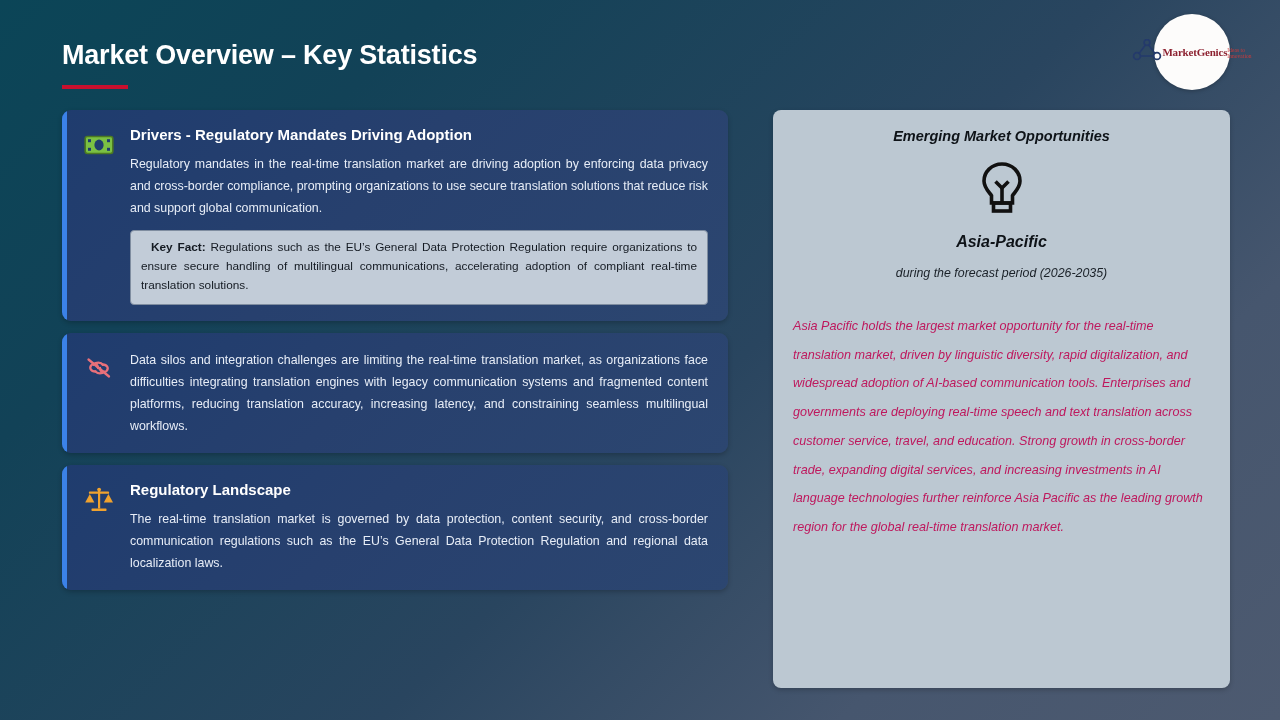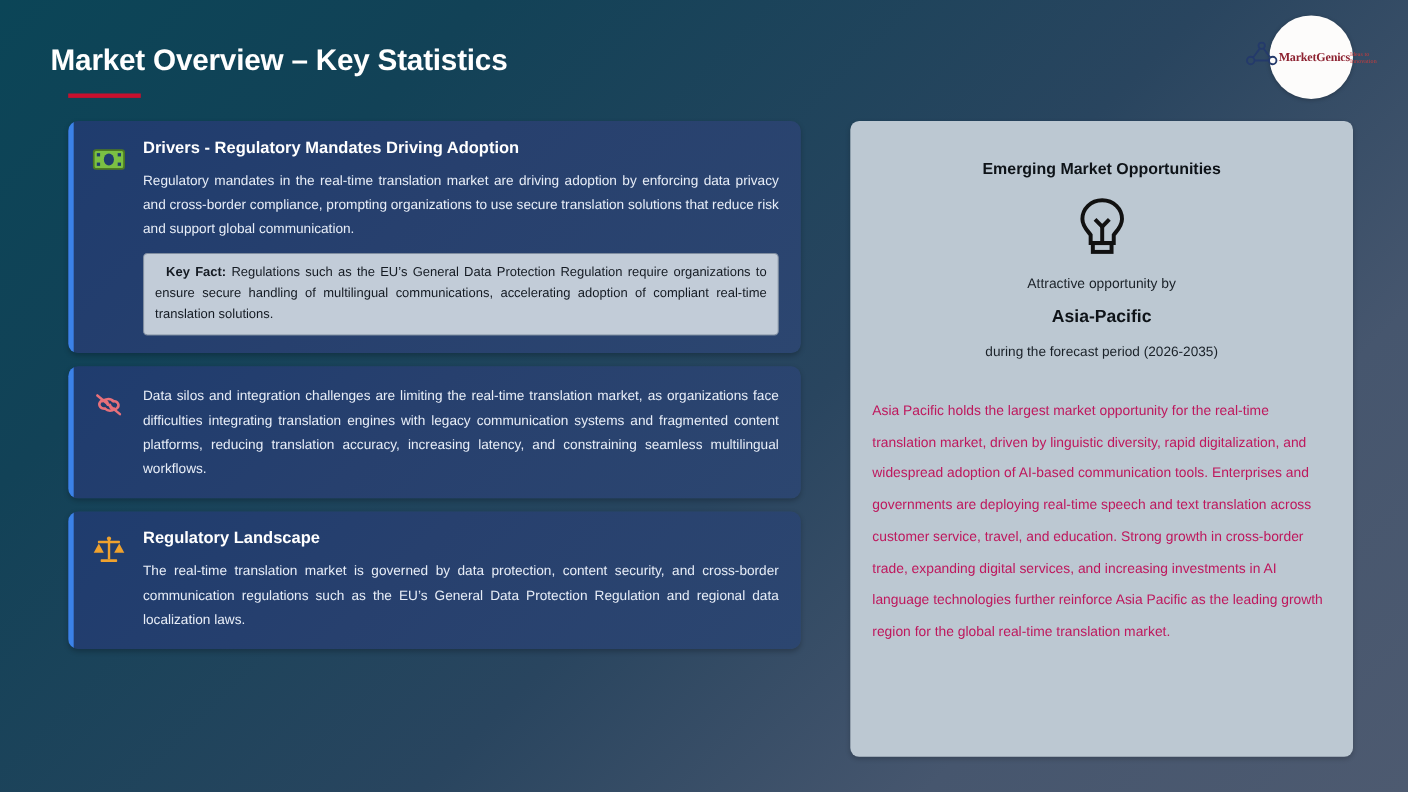--- a/index.html
+++ b/index.html
@@ -12,21 +12,21 @@
 
   body {
     font-family: "Liberation Sans", sans-serif;
     background: linear-gradient(135deg, #0b4557 0%, #124257 22%, #29455f 55%, #46566e 78%, #4d5a70 100%);
     position: relative;
   }
 
   
   .slide-title {
     position: absolute;
-    left: 46px;
+    left: 62px;
     top: 40px;
     font-size: 27px;
     font-weight: bold;
     color: #ffffff;
     letter-spacing: -0.2px;
     white-space: nowrap;
   }
   .title-rule {
     position: absolute;
     left: 62px;
@@ -139,24 +139,25 @@
 
   
   .right-panel {
     position: absolute;
     left: 773px;
     top: 110px;
     width: 457px;
     height: 578px;
     background: #bcc8d2;
     border-radius: 8px;
-    padding: 32px 20px 16px 20px;
+    padding: 14px 20px 16px 20px;
     box-shadow: 0 2px 5px rgba(0,0,0,0.2);
     text-align: center;
     overflow: hidden;
+    font-style: italic;
   }
   .rp-title {
     font-size: 14.5px;
     font-weight: bold;
     color: #0e1318;
     margin-top: 4px;
   }
   .rp-bulb {
     margin: 16px auto 14px auto;
     width: 54px;
@@ -282,17 +283,16 @@
   <div class="rp-bulb">
     <svg width="54" height="58" viewBox="0 0 54 58">
       <g fill="none" stroke="#111111" stroke-width="3.6">
         <path d="M27 4 C 16.5 4, 9 12, 9 21 C 9 27.5, 13.5 31.5, 16.5 35.5 L 16.5 43 L 37.5 43 L 37.5 35.5 C 40.5 31.5, 45 27.5, 45 21 C 45 12, 37.5 4, 27 4 Z"></path>
         <path d="M20.5 21.5 L 27 28 L 33.5 21.5"></path>
         <line x1="27" y1="28" x2="27" y2="43"></line>
         <rect x="18.5" y="43" width="17" height="8"></rect>
       </g>
     </svg>
   </div>
-  <div class="rp-sub">Attractive opportunity by</div>
   <div class="rp-region">Asia-Pacific</div>
   <div class="rp-period">during the forecast period (2026-2035)</div>
   <div class="rp-para">Asia Pacific holds the largest market opportunity for the real-time translation market, driven by linguistic diversity, rapid digitalization, and widespread adoption of AI-based communication tools. Enterprises and governments are deploying real-time speech and text translation across customer service, travel, and education. Strong growth in cross-border trade, expanding digital services, and increasing investments in AI language technologies further reinforce Asia Pacific as the leading growth region for the global real-time translation market.</div>
 </div>
 
 </body></html>

